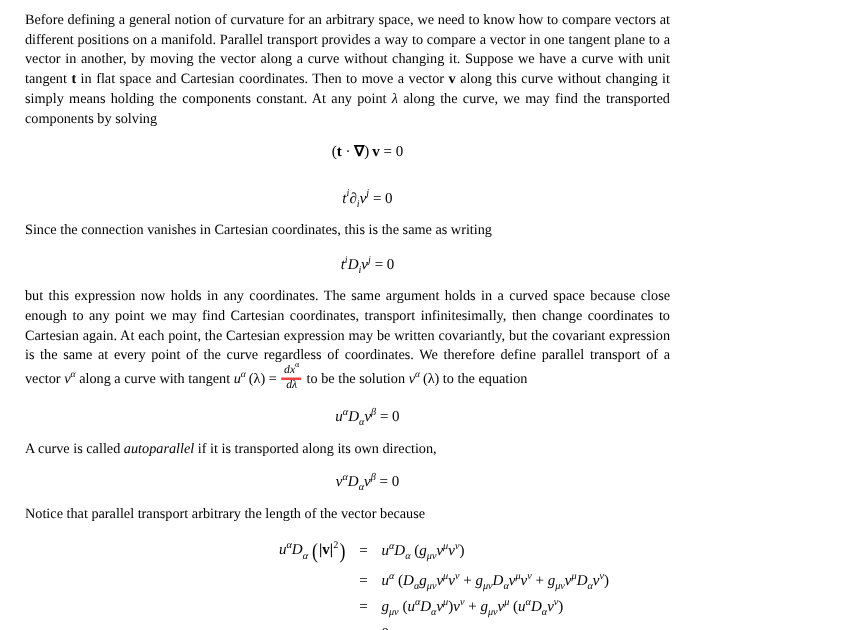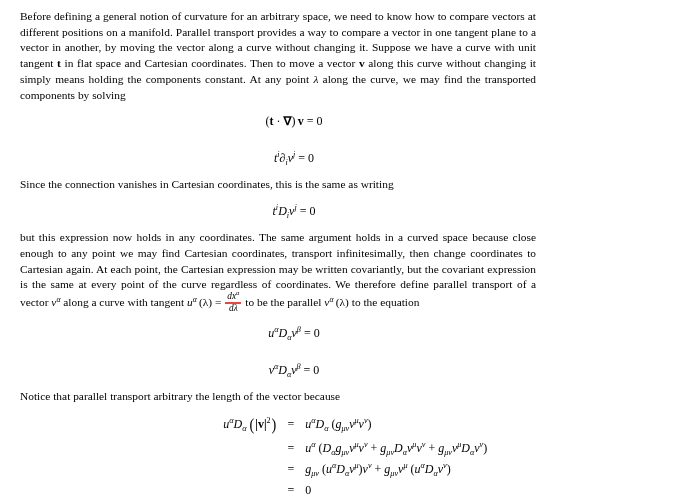--- a/index.html
+++ b/index.html
@@ -145,29 +145,32 @@
   </p>
 
   <div class="eq-wrap">
     <div class="eq">
       <span class="mi">t</span><span class="sup">i</span><span class="mi">D</span><span class="sub">i</span><span class="mi">v</span><span class="sup">j</span>&nbsp;<span class="mo">= 0</span>
     </div>
   </div>
 
   <p class="para">
     <span>but this expression now holds in any coordinates. The same argument holds in a curved space because close enough to any point we may find Cartesian coordinates, transport infinitesimally, then change coordinates to Cartesian again. At each point, the Cartesian expression may be written covariantly, but the covariant expression is the same at every point of the curve regardless of coordinates. We therefore define parallel transport of a vector </span><span class="mi">v</span><span class="sup">α</span><span> along a curve with tangent </span><span class="mi">u</span><span class="sup">α</span> <span class="mo">(λ)</span> =
-    <span class="frac"><span class="num"><span class="mi">dx</span><span class="supn">α</span></span><span class="den mi">dλ</span></span><span> to be the parallel </span><span class="mi">v</span><span class="sup">α</span> <span class="mo">(λ)</span><span> to the equation</span>
+    <span class="frac"><span class="num"><span class="mi">dx</span><span class="supn">α</span></span><span class="den mi">dλ</span></span><span> to be the solution </span><span class="mi">v</span><span class="sup">α</span> <span class="mo">(λ)</span><span> to the equation</span>
   </p>
 
   <div class="eq-wrap">
     <div class="eq">
       <span class="mi">u</span><span class="sup">α</span><span class="mi">D</span><span class="sub">α</span><span class="mi">v</span><span class="sup">β</span>&nbsp;<span class="mo">= 0</span>
     </div>
   </div>
 
+  <p class="para">
+    <span>A curve is called </span><span class="it">autoparallel</span><span> if it is transported along its own direction,</span>
+  </p>
 
   <div class="eq-wrap">
     <div class="eq">
       <span class="mi">v</span><span class="sup">α</span><span class="mi">D</span><span class="sub">α</span><span class="mi">v</span><span class="sup">β</span>&nbsp;<span class="mo">= 0</span>
     </div>
   </div>
 
   <p class="para">
     <span>Notice that parallel transport arbitrary the length of the vector because</span>
   </p>

